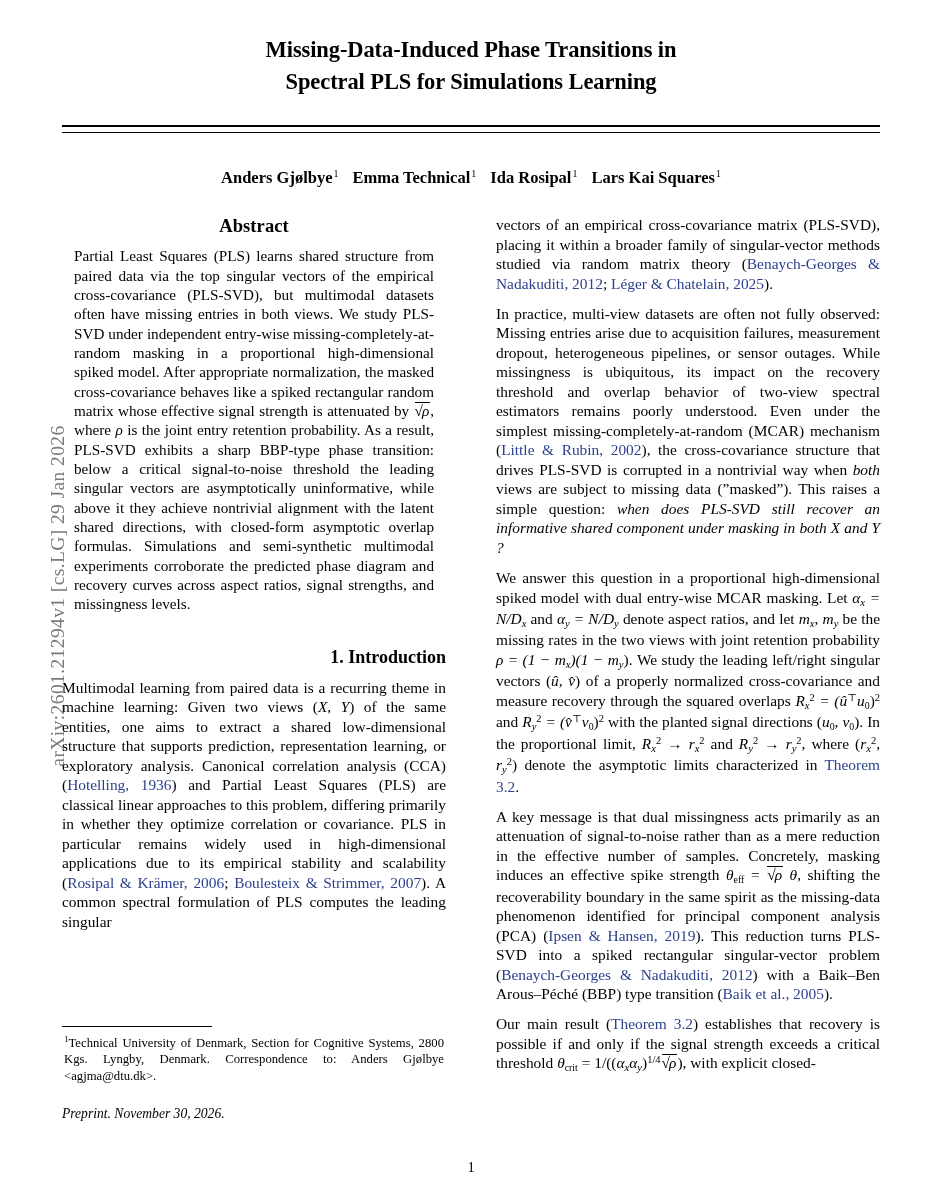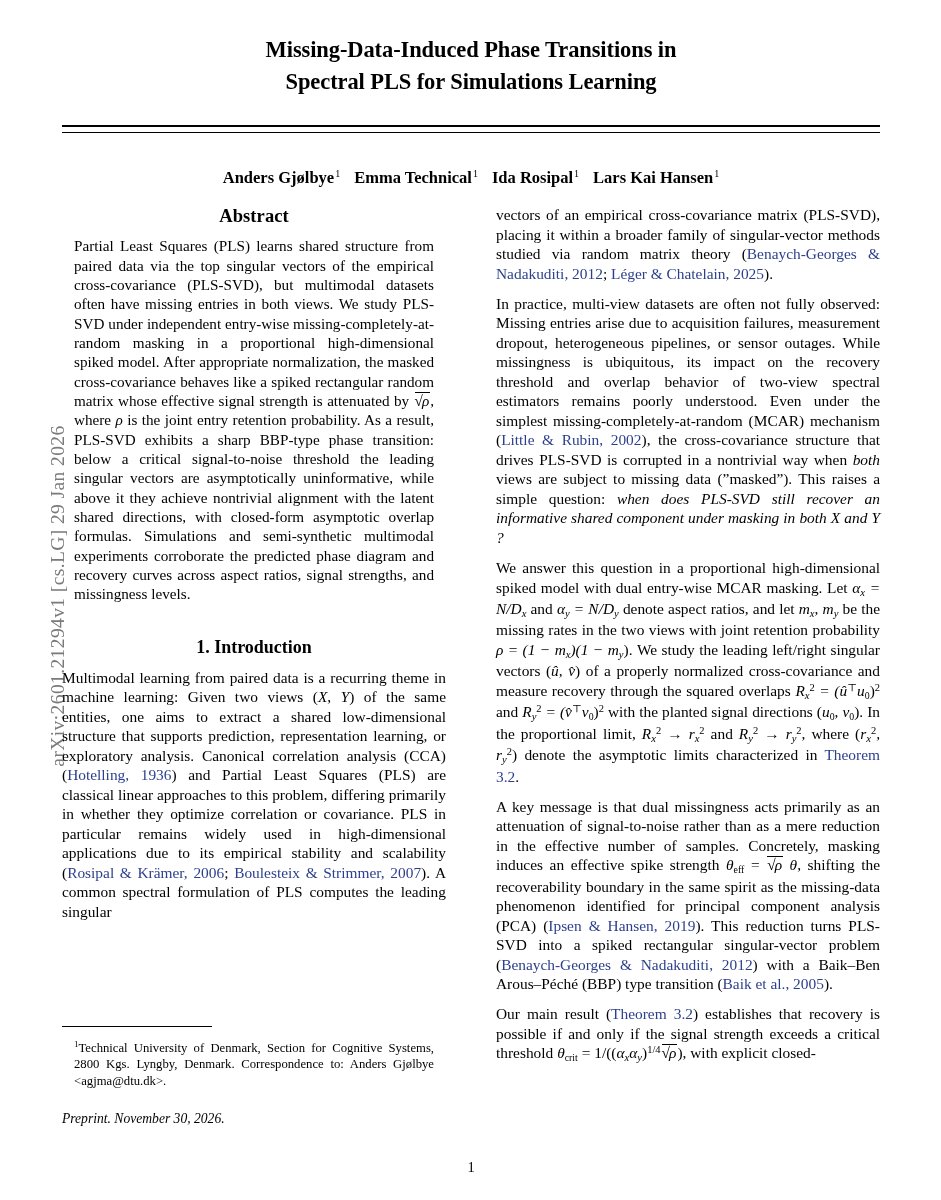--- a/index.html
+++ b/index.html
@@ -83,21 +83,21 @@
   
   .columns {
     position: absolute;
     top: 205px;
     left: 0;
     width: 818px;
     height: 960px;
   }
   .col {
     position: absolute;
-    top: 0;
+    top: 10px;
     width: 384px;
     font-size: 15.4px;
     line-height: 1.268;
     text-align: justify;
     text-justify: inter-word;
     hyphens: manual;
   }
   .col-left  { left: 0; }
   .col-right { left: 434px; }
 
@@ -112,21 +112,21 @@
     margin: 4px 12px;
     font-size: 15.2px;
     line-height: 1.272;
     text-align: justify;
   }
 
   .section-head {
     font-size: 18px;
     font-weight: bold;
     margin: 32px 0 9px 0;
-    text-align: center;
+    text-align: right;
   }
 
   p.para {
     margin: 0 0 10.5px 0;
     text-align: justify;
   }
 
   .cite { color: #2b3f8c; }
   .ital { font-style: italic; }
 
@@ -154,21 +154,21 @@
   }
   .footnote-rule {
     width: 150px;
     border-top: 0.9px solid #000;
     margin-bottom: 7px;
   }
   .footnote {
     font-size: 12.7px;
     line-height: 1.28;
     text-align: justify;
-    margin: 12px;
+    margin: 2px;
   }
   .footnote sup {
     font-size: 9px;
     vertical-align: super;
   }
   .preprint {
     margin-top: 22px;
     font-size: 13.6px;
     font-style: italic;
   }
@@ -189,21 +189,21 @@
 
 <div class="page">
 
   <div class="title-block">
     <h1 class="paper-title">
       <span>Missing-Data-Induced Phase Transitions in</span>
       <span class="title-line-2">Spectral PLS for Simulations Learning</span>
     </h1>
     <div class="rule-double"></div>
     <div class="authors">
-      <span class="author"><span>Anders Gjølbye</span><sup>1</sup></span><span class="author"><span>Emma Technical</span><sup>1</sup></span><span class="author"><span>Ida Rosipal</span><sup>1</sup></span><span class="author"><span>Lars Kai Hansen</span><sup>1</sup></span>
+      <span class="author"><span>Anders Gjølbye</span><sup>1</sup></span><span class="author"><span>Emma Technical</span><sup>1</sup></span><span class="author"><span>Ida Rosipal</span><sup>1</sup></span><span class="author"><span>Lars Kai Squares</span><sup>1</sup></span>
     </div>
   </div>
 
   <div class="columns">
 
     <div class="col col-left">
 
       <div class="abstract-head">Abstract</div>
       <div class="abstract-body"><span>Partial Least Squares (PLS) learns shared structure from paired data via the top singular vectors of the empirical cross-covariance (PLS-SVD), but multimodal datasets often have missing entries in both views. We study PLS-SVD under independent entry-wise missing-completely-at-random masking in a proportional high-dimensional spiked model. After appropriate normalization, the masked cross-covariance behaves like a spiked rectangular random matrix whose effective signal strength is attenuated by </span><span class="mr radic"><span class="radsign">√</span><span class="mi">ρ</span></span><span>, where </span><span class="mi">ρ</span><span> is the joint entry retention probability. As a result, PLS-SVD exhibits a sharp BBP-type phase transition: below a critical signal-to-noise threshold the leading singular vectors are asymptotically uninformative, while above it they achieve nontrivial alignment with the latent shared directions, with closed-form asymptotic overlap formulas. Simulations and semi-synthetic multimodal experiments corroborate the predicted phase diagram and recovery curves across aspect ratios, signal strengths, and missingness levels.</span></div>
 

